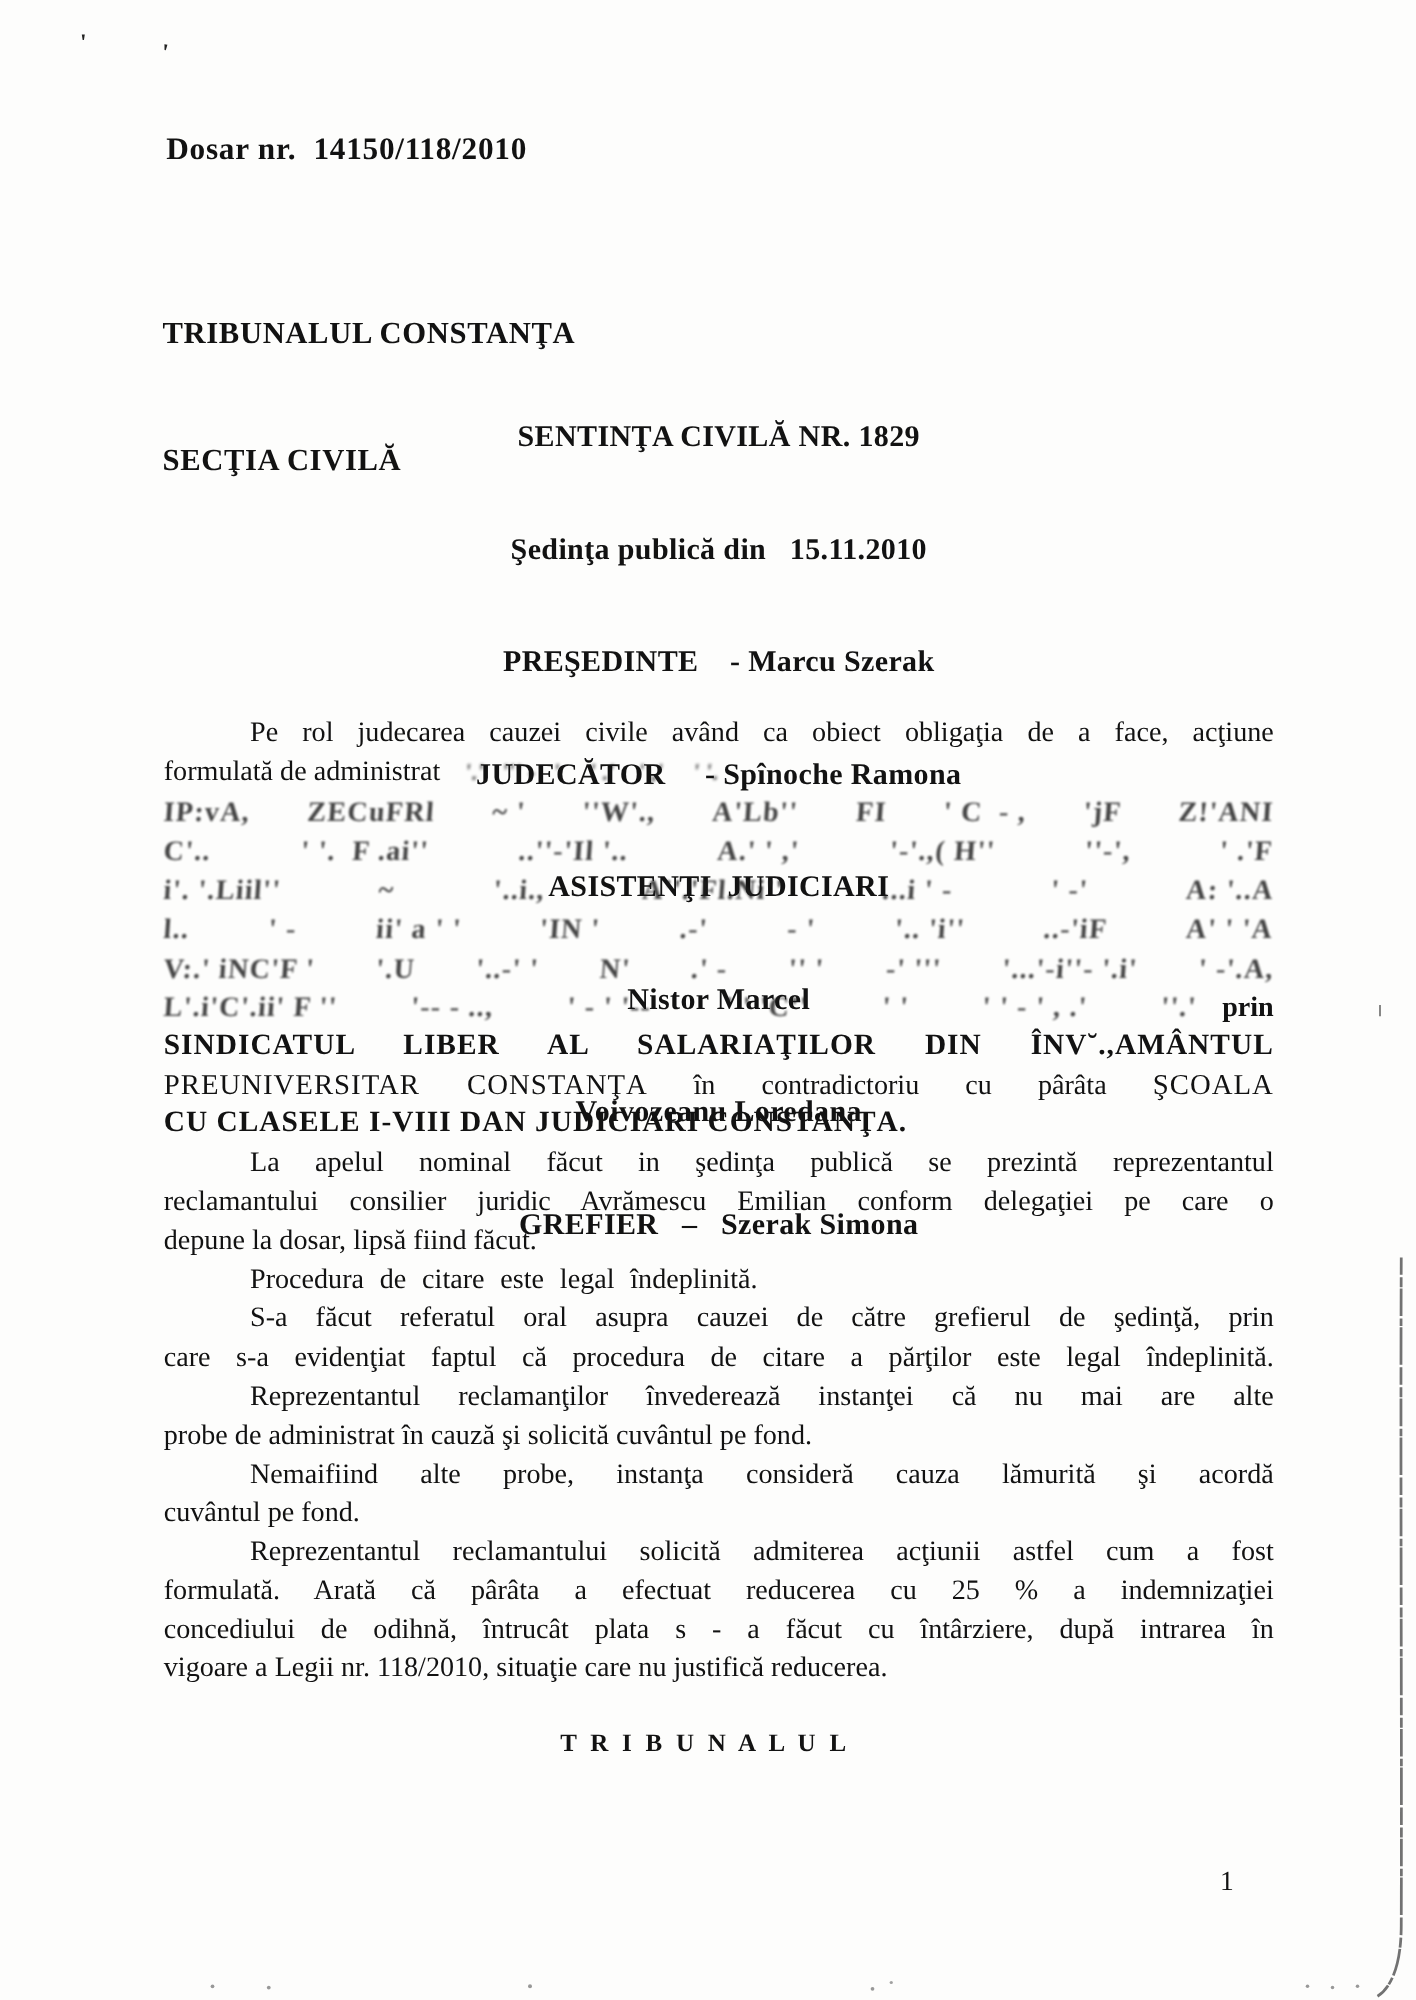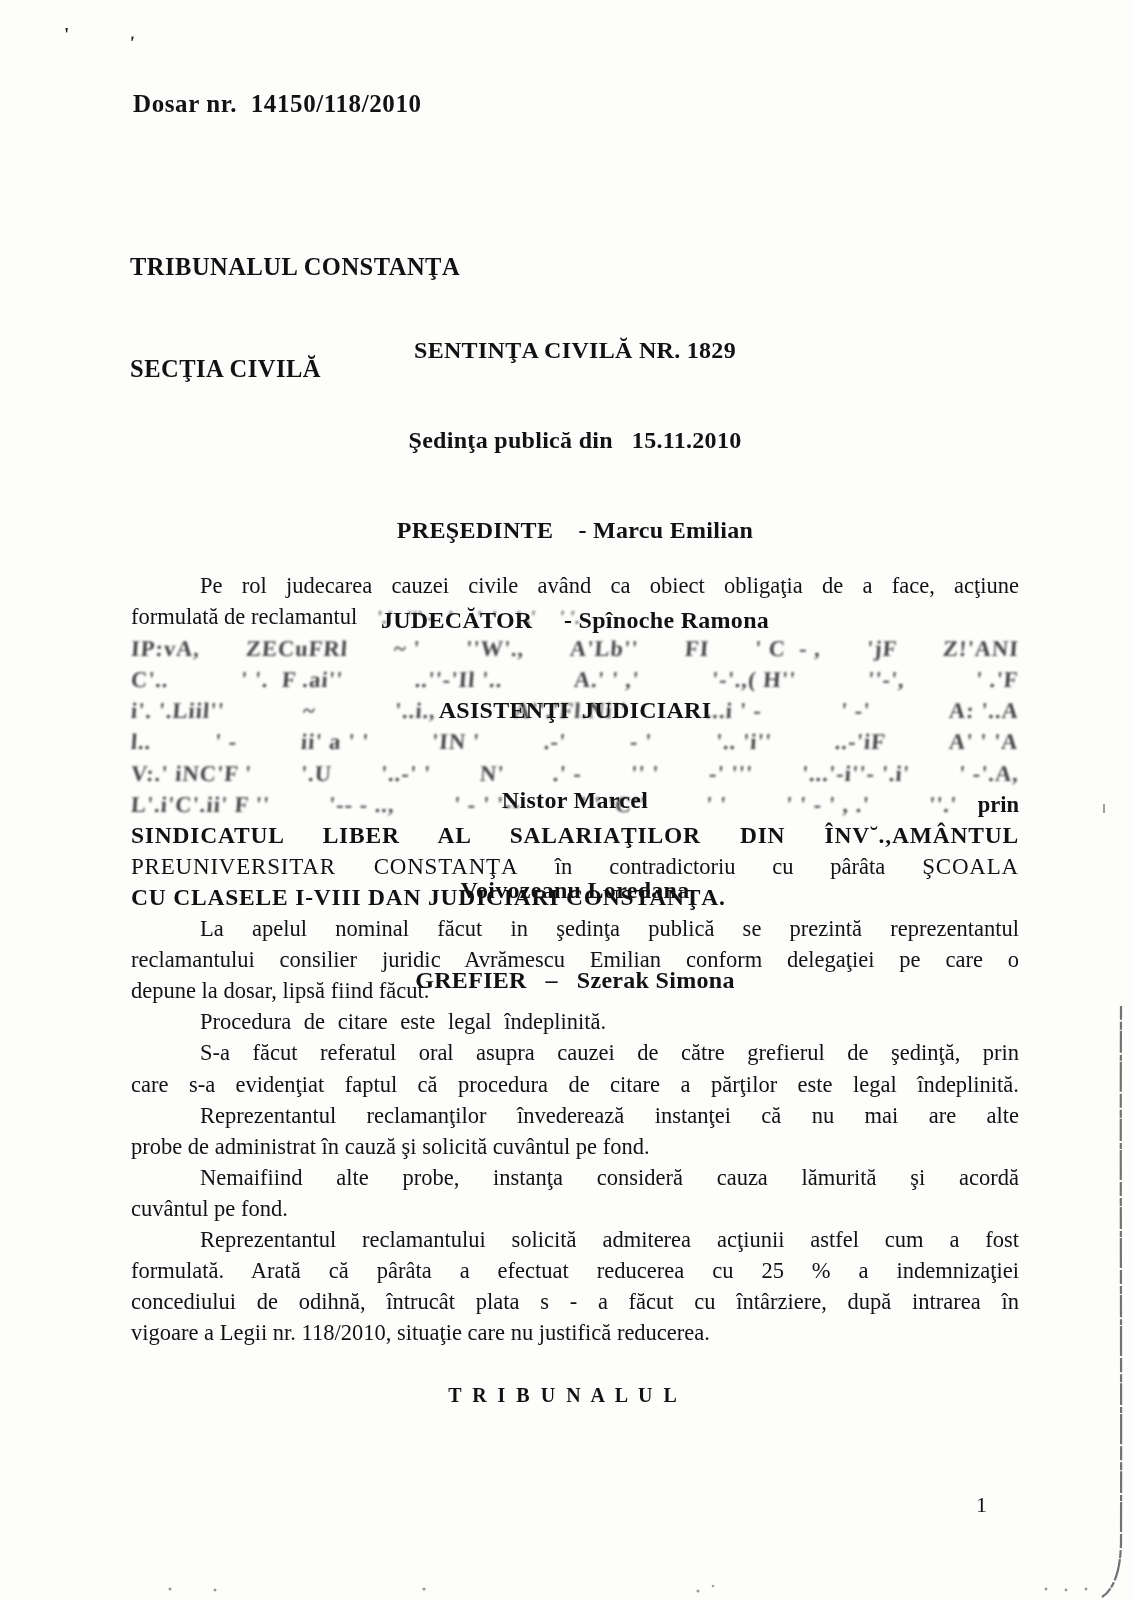--- a/index.html
+++ b/index.html
@@ -1,21 +1,21 @@
 <!DOCTYPE html>
 <html><head>
 <meta charset="utf-8">
 <style>
   html,body{margin:0;padding:0;background:#e8e8e8;}
   .page{
     position:relative;width:1133px;height:1600px;margin:0 auto;
     background:#fdfdfc;color:#121212;overflow:hidden;
     font-family:"Liberation Serif","DejaVu Serif",serif;
   }
-  .dosar{position:absolute;left:133px;top:90px;font-size:25px;font-weight:bold;letter-spacing:.6px;white-space:pre;}
+  .dosar{position:absolute;left:133px;top:106px;font-size:25px;font-weight:bold;letter-spacing:.6px;white-space:pre;}
   .center-a{position:absolute;left:130px;top:182px;width:860px;text-align:left;font-weight:bold;font-size:24.5px;line-height:34px;white-space:pre-wrap;letter-spacing:.5px;}
   .center-b{position:absolute;left:145px;top:275px;width:860px;text-align:center;font-weight:bold;font-size:24px;line-height:30px;white-space:pre-wrap;letter-spacing:.3px;}
   .docbody{position:absolute;left:131px;top:570px;width:888px;font-size:22.5px;line-height:31.1px;}
   .bline{text-align:justify;text-justify:inter-word;}
   .jfull{text-align-last:justify;}
   .indent{text-indent:69px;}
   .boldline{font-weight:bold;font-size:23.5px;letter-spacing:.8px;}
   .boldseg{font-weight:normal;font-size:23px;letter-spacing:.8px;}
   .wsp{word-spacing:7px;text-align:left;}
   
@@ -46,33 +46,33 @@
   <div class="dosar">Dosar nr.  14150/118/2010</div>
 
   <div class="center-a">
     <div>TRIBUNALUL CONSTANŢA</div>
     <div>SECŢIA CIVILĂ</div>
   </div>
 
   <div class="center-b">
     <div>SENTINŢA CIVILĂ NR. 1829</div>
     <div>Şedinţa publică din   15.11.2010</div>
-    <div>PREŞEDINTE    - Marcu Emilian</div>
+    <div>PREŞEDINTE    - Marcu Szerak</div>
     <div>JUDECĂTOR     - Spînoche Ramona</div>
     <div>ASISTENŢI  JUDICIARI</div>
     <div>Nistor Marcel</div>
     <div>Voivozeanu Loredana</div>
     <div>GREFIER   –   Szerak Simona</div>
   </div>
 
   <div class="docbody">
     <div class="bline indent jfull">Pe rol judecarea cauzei civile având ca obiect obligaţia de a face, acţiune</div>
 
     <div class="bline l2">
-      <span class="l2p">formulată de reclamantul </span>
+      <span class="l2p">formulată de administrat </span>
       <span class="l2s">'.'   ''' -   '     ' .'    ' ,'     ' '.</span>
     </div>
 
     <div class="bline smline">
       <span class="smwrap">
         <span class="fr">IP:vA,</span>
         <span class="fr">ZECuFRl</span>
         <span class="fr">~ '</span>
         <span class="fr">''W'.,</span>
         <span class="fr">A'Lb''</span>

